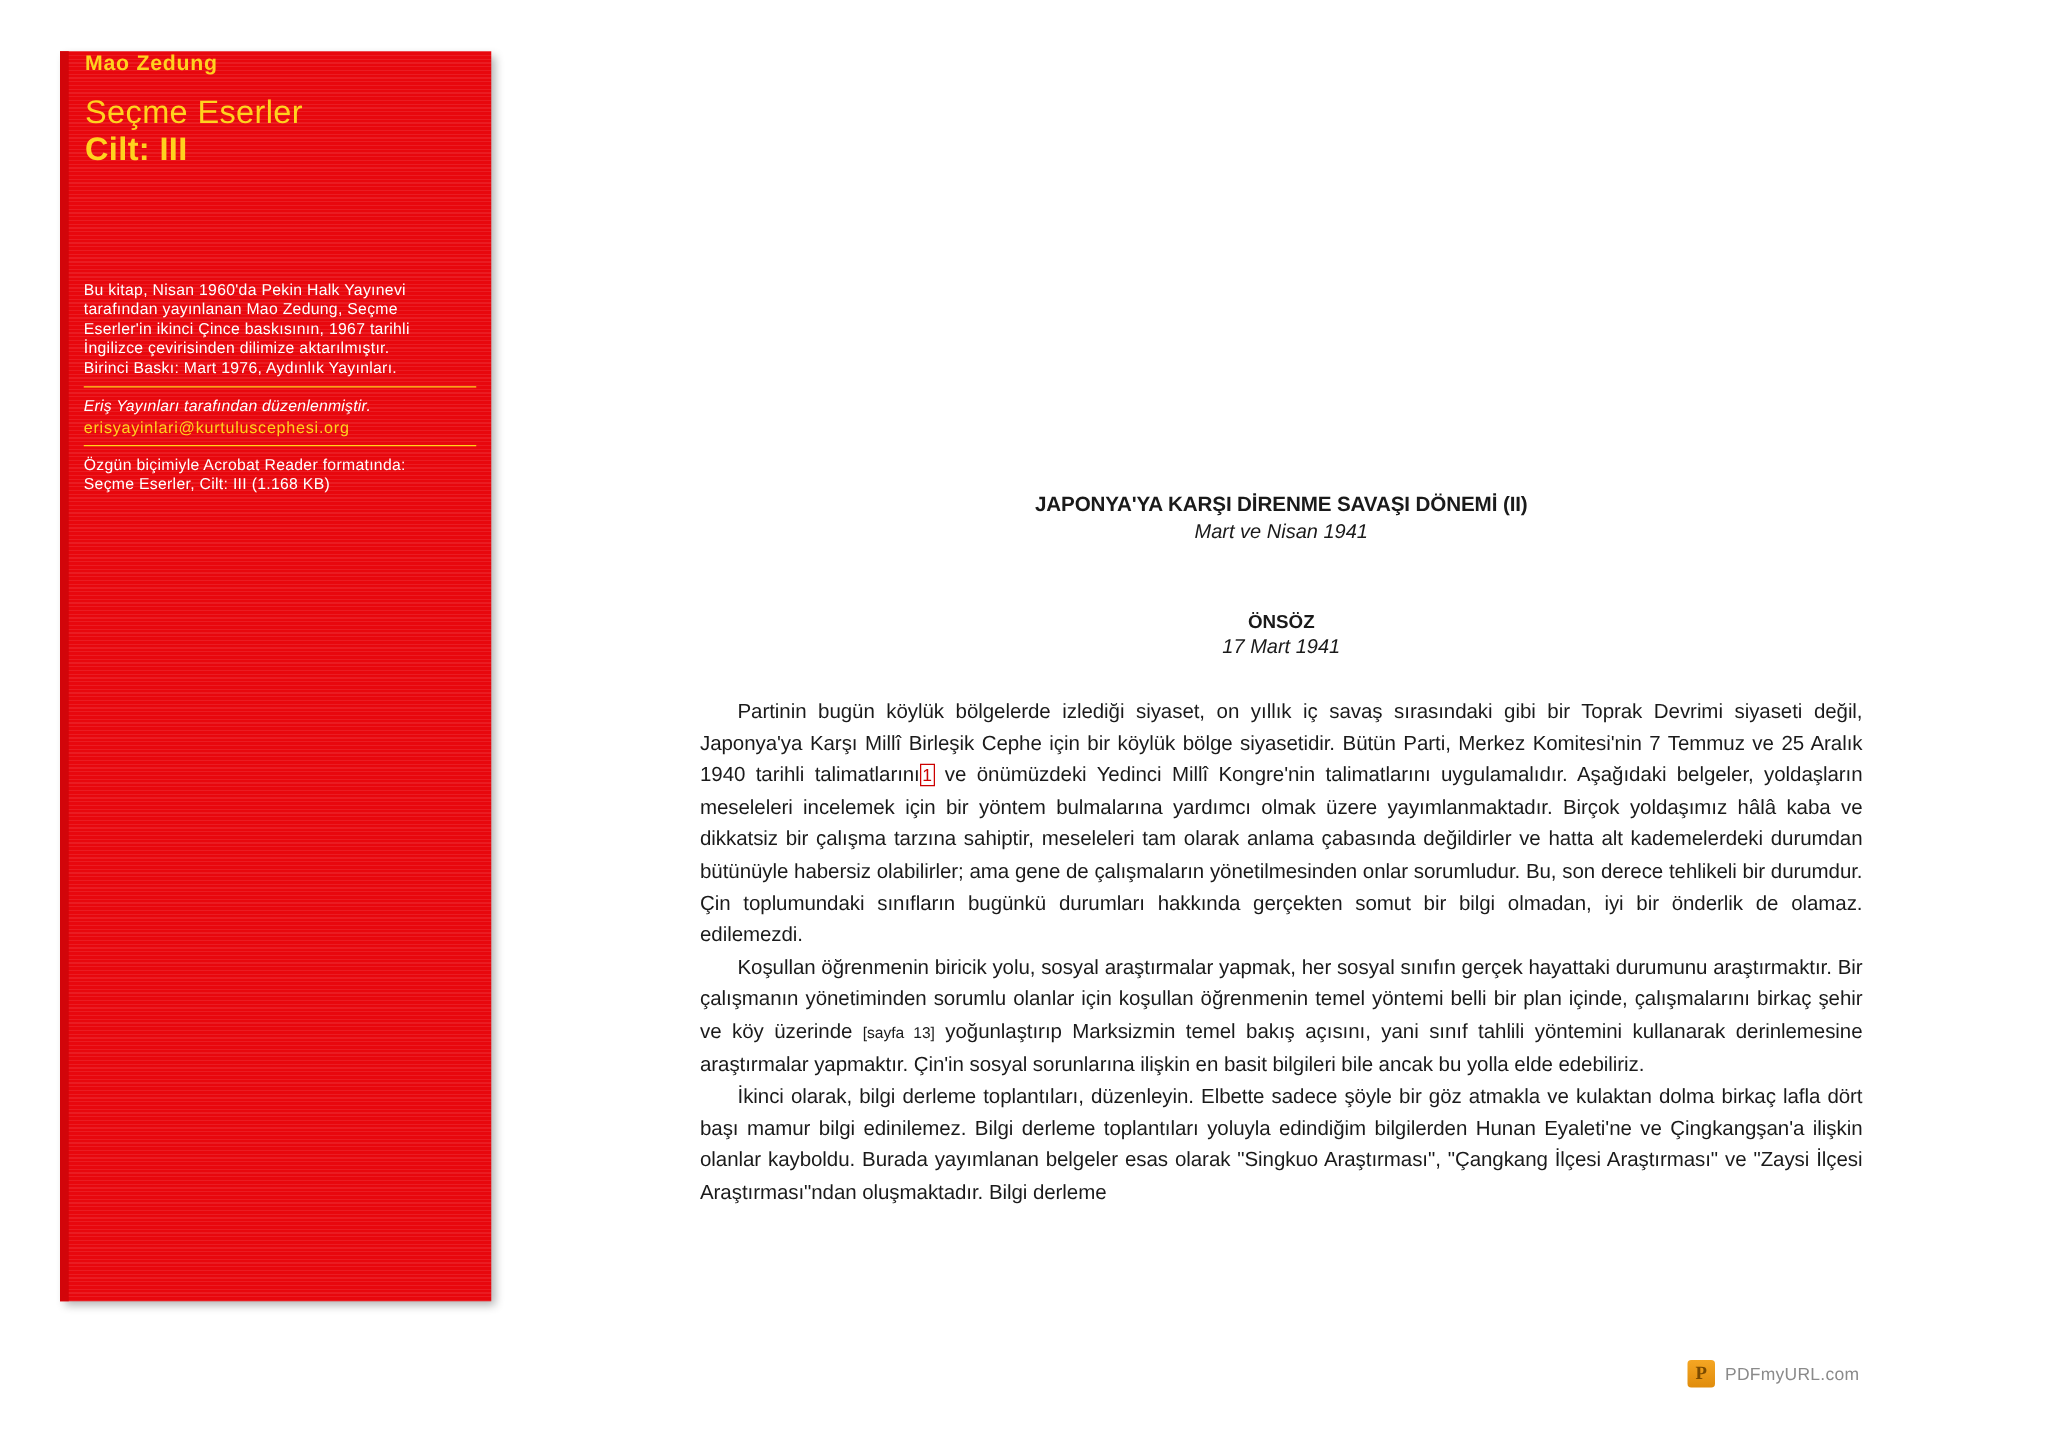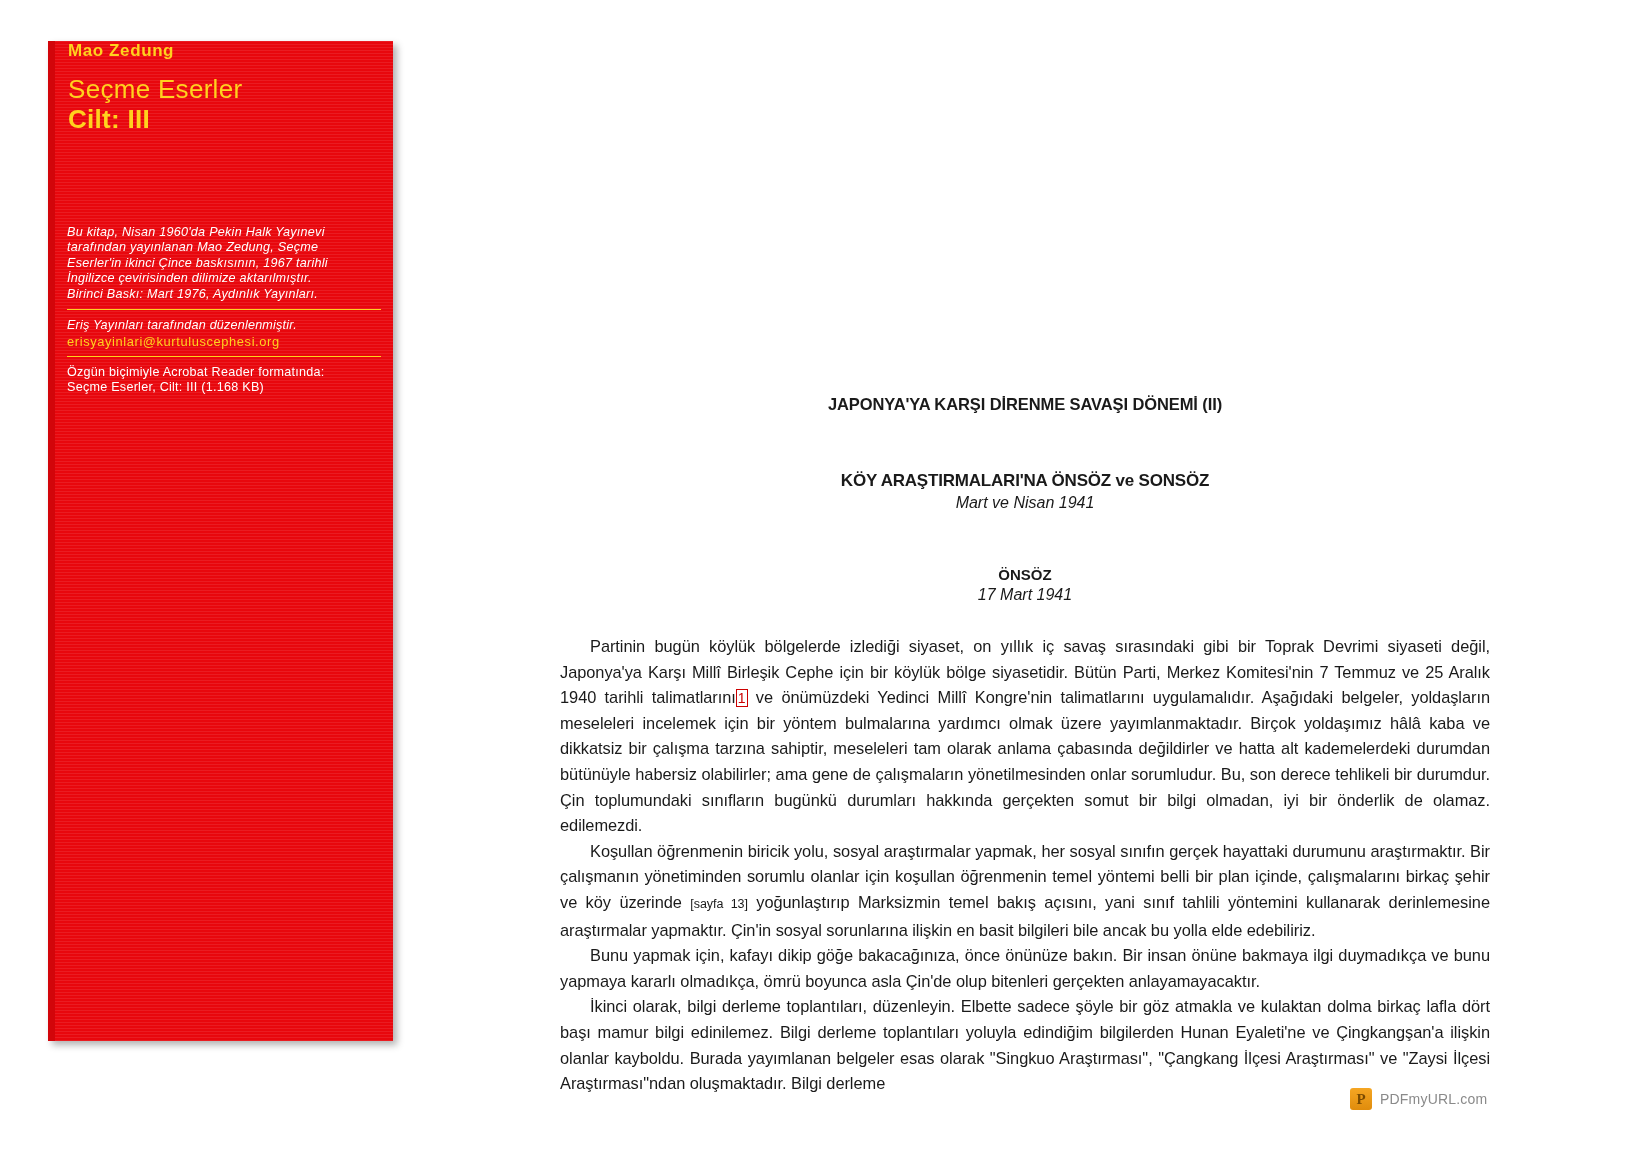--- a/index.html
+++ b/index.html
@@ -81,21 +81,20 @@
     top: 184px;
     width: 314px;
   }
   .cover-note {
     color: #ffffff;
     font-size: 12.6px;
     line-height: 15.4px;
     letter-spacing: 0.25px;
     margin: 0;
     white-space: nowrap;
-    font-style: italic;
   }
   .cover-rule {
     border: none;
     border-top: 1px solid #ffd21e;
     margin: 7px 0 8px 0;
     width: 314px;
   }
   .cover-italic {
     color: #ffffff;
     font-size: 12.6px;
@@ -244,33 +243,31 @@
 
     <p class="cover-acrobat">Özgün biçimiyle Acrobat Reader formatında:</p>
     <p class="cover-acrobat">Seçme Eserler, Cilt: III (1.168 KB)</p>
   </div>
 </div>
 
 <div id="doc-page">
 
   <h1 id="doc-chapter-title">JAPONYA'YA KARŞI DİRENME SAVAŞI DÖNEMİ (II)</h1>
 
-  <h2 id="doc-section-title">KÖY ARAŞTIRMALARI'NA ÖNSÖZ ve SONSÖZ</h2>
   <p id="doc-section-date">Mart ve Nisan 1941</p>
 
   <h3 id="doc-preface-title">ÖNSÖZ</h3>
   <p id="doc-preface-date">17 Mart 1941</p>
 
   <div id="doc-body">
 
     <p class="doc-para"><span>Partinin bugün köylük bölgelerde izlediği siyaset, on yıllık iç savaş sırasındaki gibi bir Toprak Devrimi siyaseti değil, Japonya'ya Karşı Millî Birleşik Cephe için bir köylük bölge siyasetidir. Bütün Parti, Merkez Komitesi'nin 7 Temmuz ve 25 Aralık 1940 tarihli talimatlarını</span><a class="footnote-ref" href="#">1</a><span> ve önümüzdeki Yedinci Millî Kongre'nin talimatlarını uygulamalıdır. Aşağıdaki belgeler, yoldaşların meseleleri incelemek için bir yöntem bulmalarına yardımcı olmak üzere yayımlanmaktadır. Birçok yoldaşımız hâlâ kaba ve dikkatsiz bir çalışma tarzına sahiptir, meseleleri tam olarak anlama çabasında değildirler ve hatta alt kademelerdeki durumdan bütünüyle habersiz olabilirler; ama gene de çalışmaların yönetilmesinden onlar sorumludur. Bu, son derece tehlikeli bir durumdur. Çin toplumundaki sınıfların bugünkü durumları hakkında gerçekten somut bir bilgi olmadan, iyi bir önderlik de olamaz. edilemezdi.</span></p>
 
     <p class="doc-para"><span>Koşullan öğrenmenin biricik yolu, sosyal araştırmalar yapmak, her sosyal sınıfın gerçek hayattaki durumunu araştırmaktır. Bir çalışmanın yönetiminden sorumlu olanlar için koşullan öğrenmenin temel yöntemi belli bir plan içinde, çalışmalarını birkaç şehir ve köy üzerinde </span><span class="page-marker">[sayfa 13]</span><span> yoğunlaştırıp Marksizmin temel bakış açısını, yani sınıf tahlili yöntemini kullanarak derinlemesine araştırmalar yapmaktır. Çin'in sosyal sorunlarına ilişkin en basit bilgileri bile ancak bu yolla elde edebiliriz.</span></p>
 
-    <p class="doc-para">Bunu yapmak için, kafayı dikip göğe bakacağınıza, önce önünüze bakın. Bir insan önüne bakmaya ilgi duymadıkça ve bunu yapmaya kararlı olmadıkça, ömrü boyunca asla Çin'de olup bitenleri gerçekten anlayamayacaktır.</p>
 
     <p class="doc-para">İkinci olarak, bilgi derleme toplantıları, düzenleyin. Elbette sadece şöyle bir göz atmakla ve kulaktan dolma birkaç lafla dört başı mamur bilgi edinilemez. Bilgi derleme toplantıları yoluyla edindiğim bilgilerden Hunan Eyaleti'ne ve Çingkangşan'a ilişkin olanlar kayboldu. Burada yayımlanan belgeler esas olarak "Singkuo Araştırması", "Çangkang İlçesi Araştırması" ve "Zaysi İlçesi Araştırması"ndan oluşmaktadır. Bilgi derleme</p>
 
   </div>
 </div>
 
 <div id="watermark">
   <span id="watermark-icon">P</span>
   <span id="watermark-text">PDFmyURL.com</span>
 </div>

